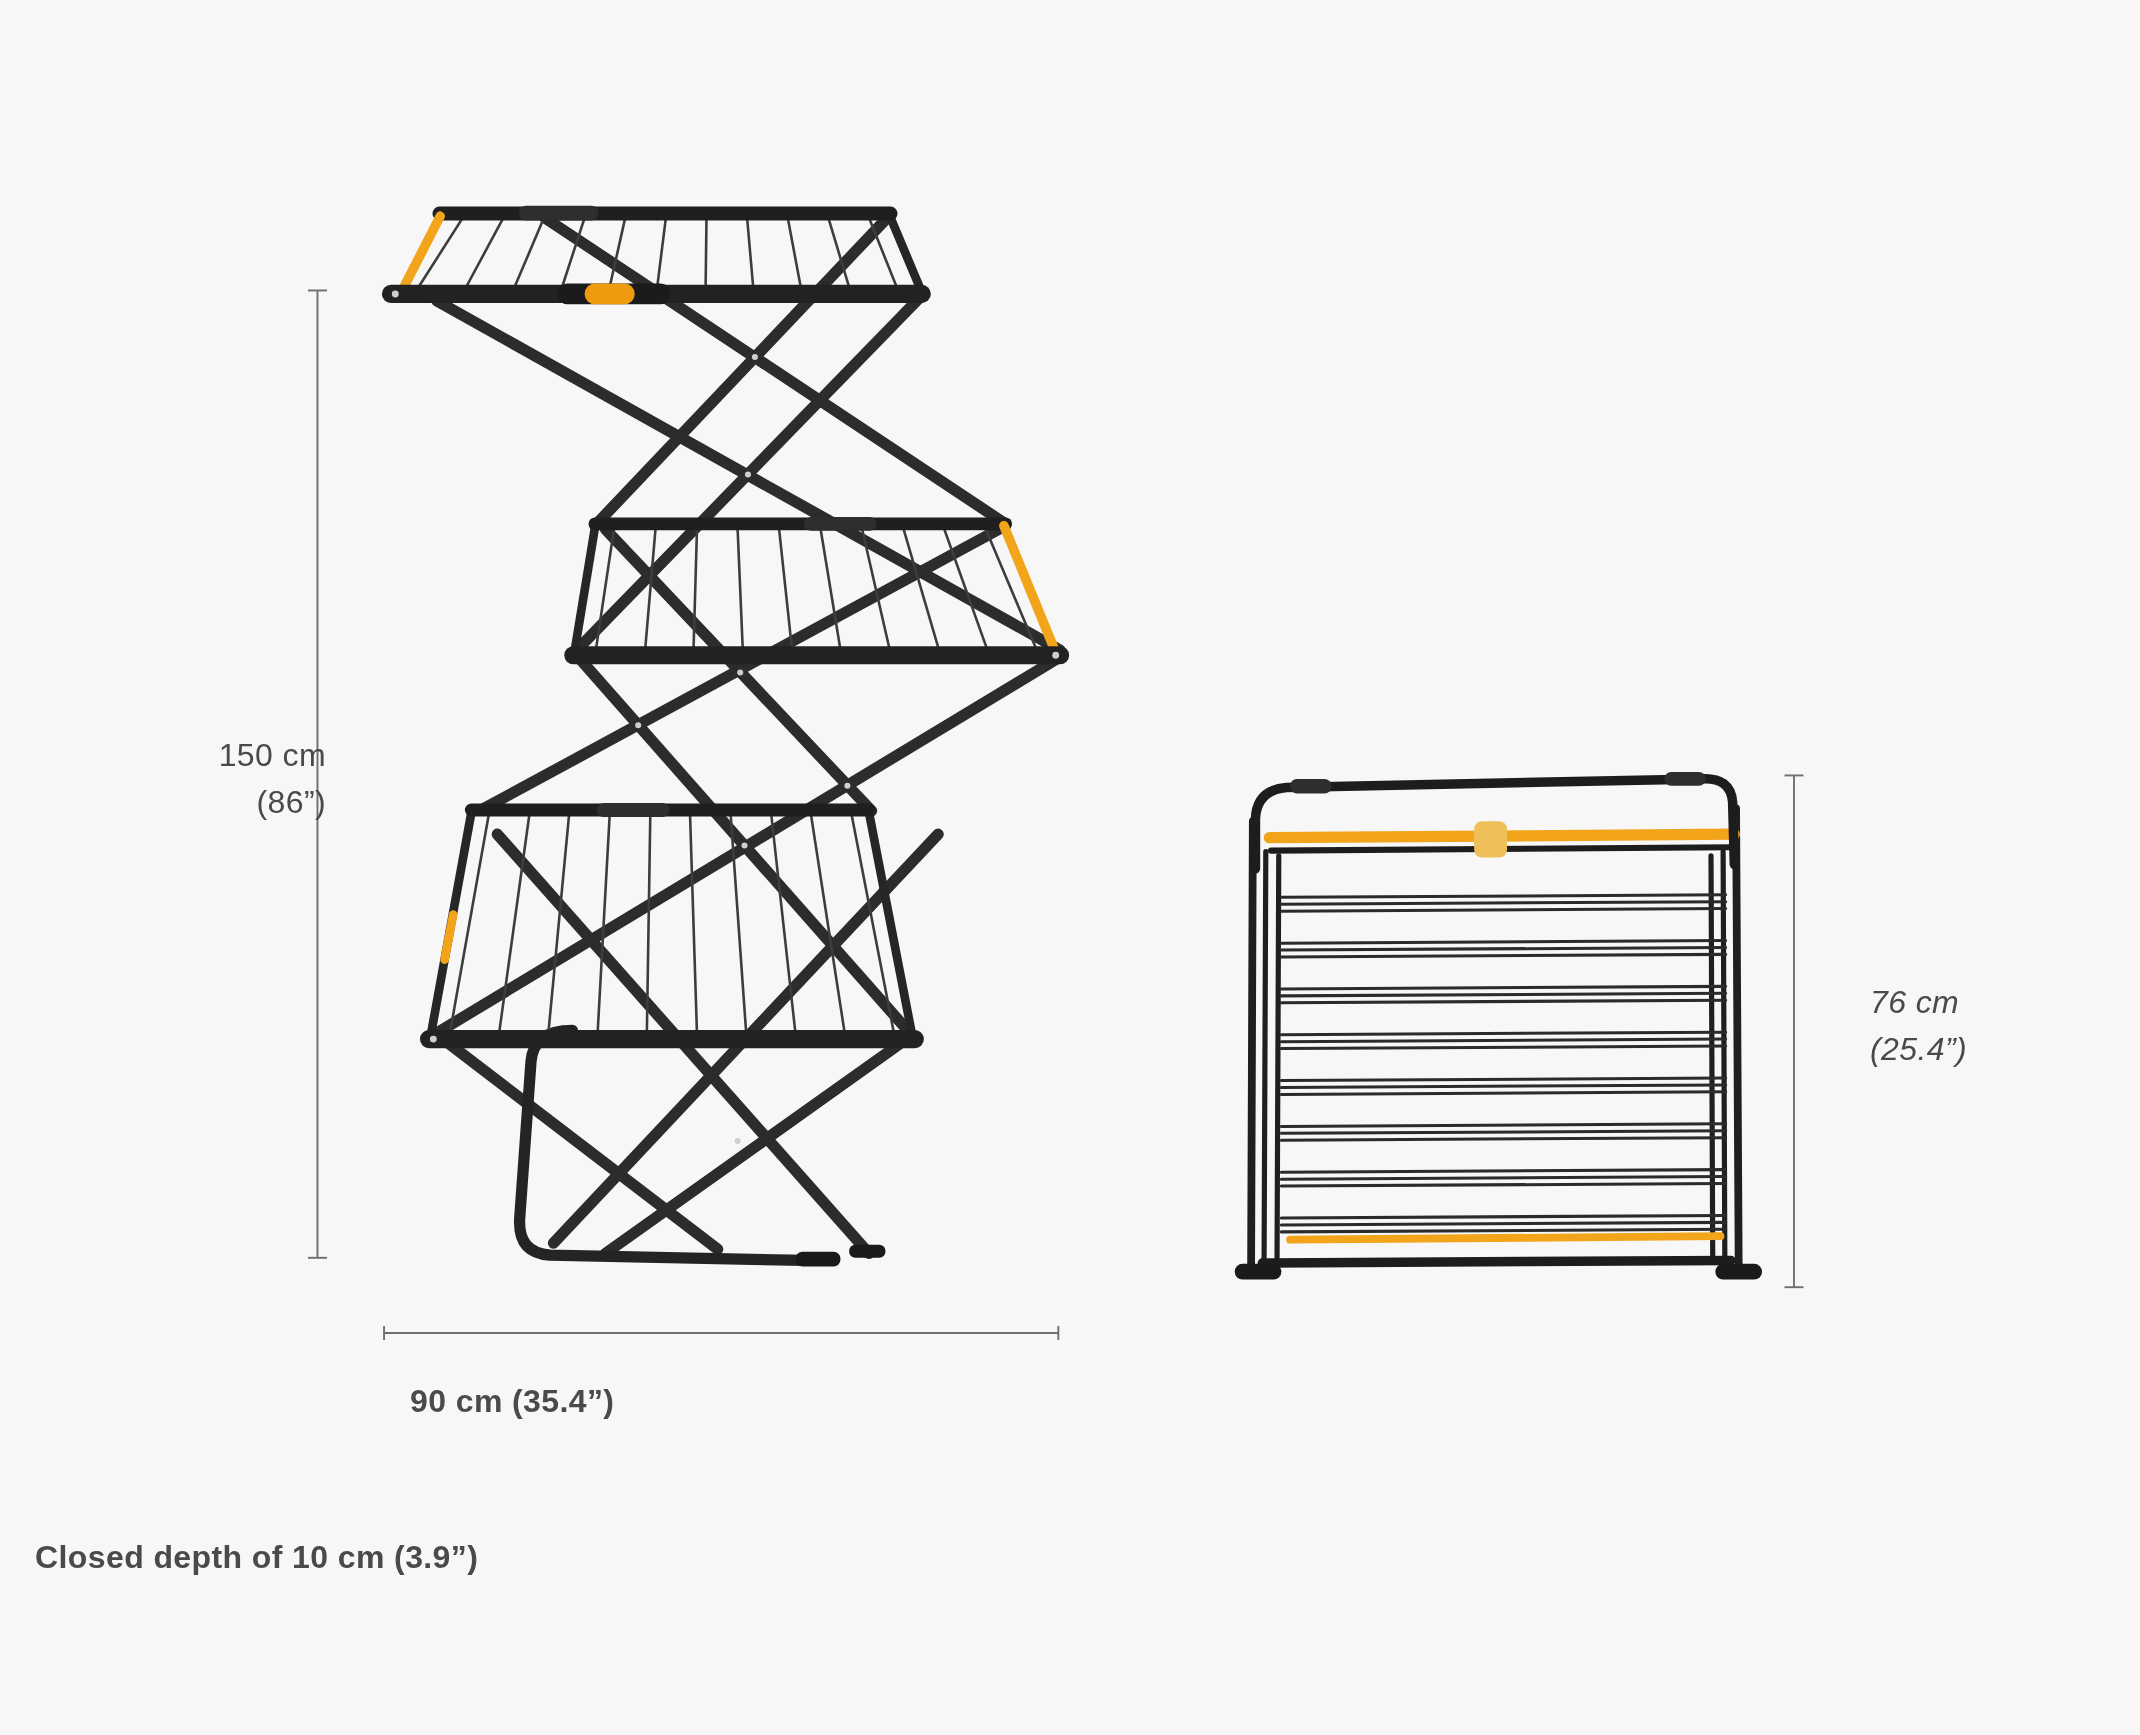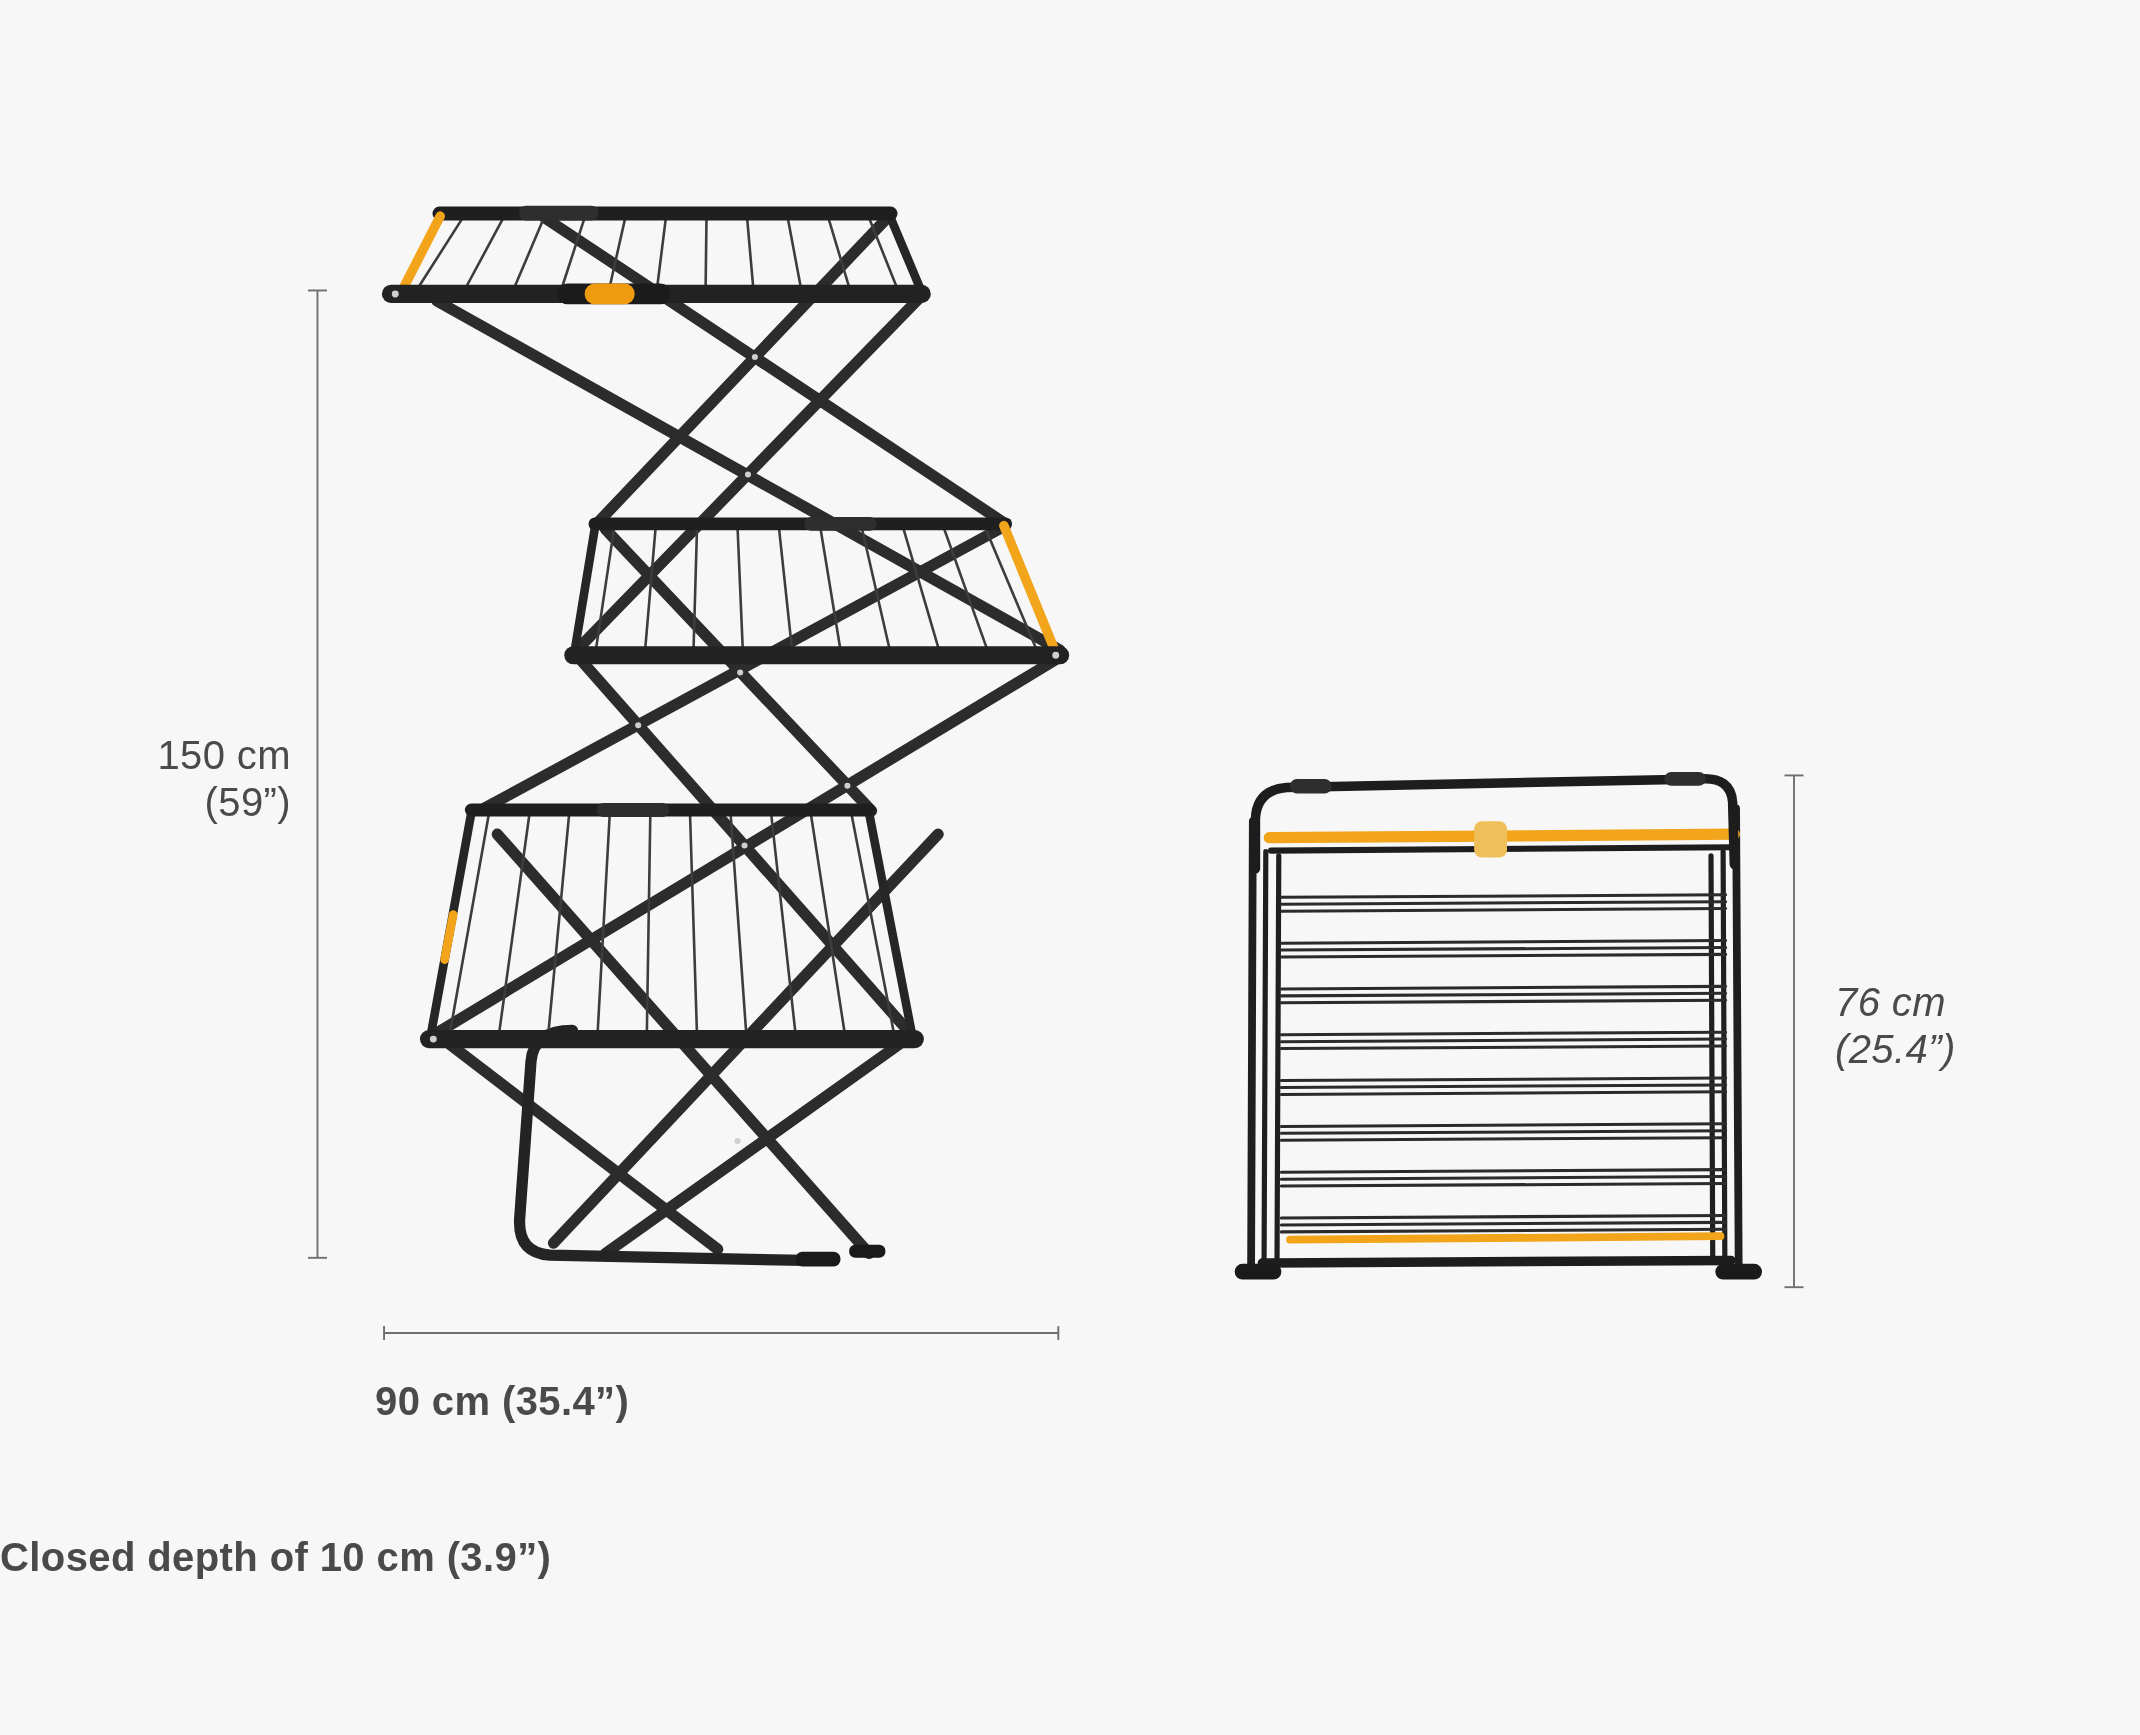--- a/index.html
+++ b/index.html
@@ -12,25 +12,26 @@
     overflow: hidden;
   }
   .art {
     position: absolute;
     left: 0; top: 0;
     width: 2140px; height: 1735px;
   }
   .dim-label {
     position: absolute;
     color: #4a4a4a;
-    font-size: 40px;
+    font-size: 32px;
     line-height: 47px;
     font-weight: 400;
     letter-spacing: 0.4px;
     white-space: nowrap;
+    padding-left: 35px;
   }
   .dim-label.right-align { text-align: right; }
   .dim-label.center-align { text-align: left; white-space: normal; font-weight: bold; }
   #open-height-label { left: 0; top: 732px; width: 291px; }
   #open-width-label  { left: 375px; top: 1378px; width: 692px; }
   #folded-height-label { left: 1835px; top: 979px; font-style: italic; }
   #closed-depth-caption { left: 0; top: 1534px; width: 2140px; }
 </style>
 </head>
 <body>
@@ -206,21 +207,21 @@
       <g>
         <line x1="2075" y1="897" x2="2075" y2="1489"></line>
         <line x1="2064" y1="897" x2="2086" y2="897"></line>
         <line x1="2064" y1="1489" x2="2086" y2="1489"></line>
       </g>
     </g>
   </svg>
 
   <div id="open-height-label" class="dim-label right-align">
     <div>150 cm</div>
-    <div>(59”)</div>
+    <div>(86”)</div>
   </div>
 
   <div id="open-width-label" class="dim-label center-align">90 cm (35.4”)</div>
 
   <div id="folded-height-label" class="dim-label">
     <div>76 cm</div>
     <div>(25.4”)</div>
   </div>
 
   <div id="closed-depth-caption" class="dim-label center-align">Closed depth of 10 cm (3.9”)</div>

